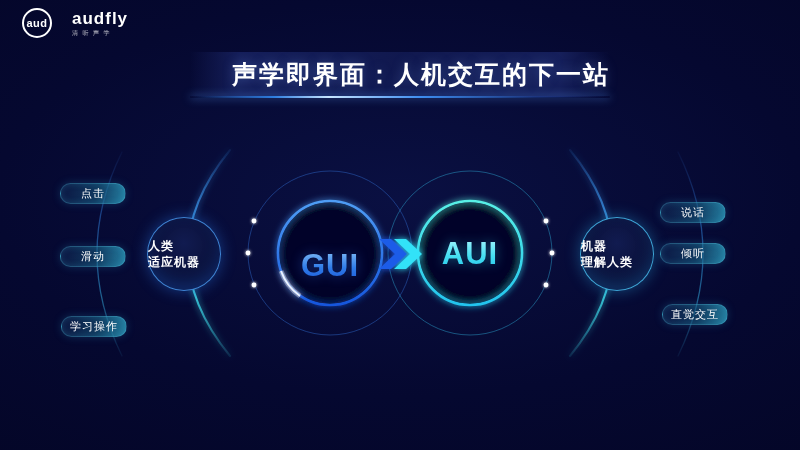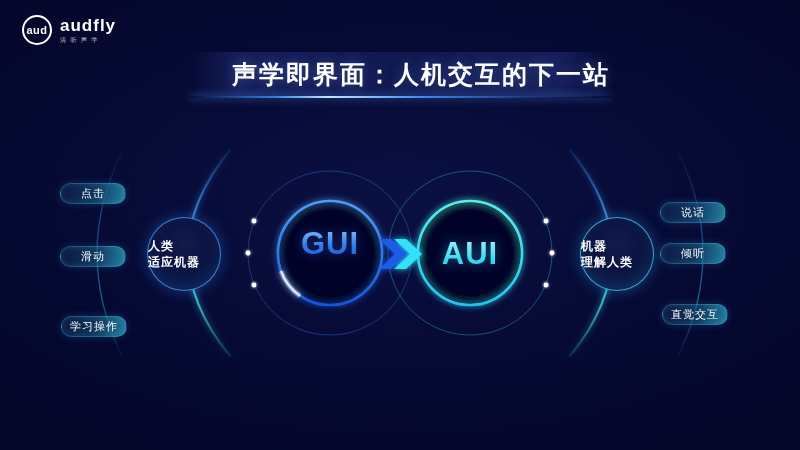--- a/index.html
+++ b/index.html
@@ -4,21 +4,21 @@
 <style>
   html,body{margin:0;padding:0;background:#000;}
   .slide{
     position:relative;width:800px;height:450px;overflow:hidden;
     font-family:"Liberation Sans","DejaVu Sans",sans-serif;
     background:radial-gradient(120% 105% at 50% 44%, #0a1042 0%, #050830 42%, #03041f 100%);
   }
   .diagram{position:absolute;left:0;top:0;z-index:1;}
 
   
-  .logo{position:absolute;left:22px;top:15px;display:flex;align-items:center;gap:8px;z-index:3;}
+  .logo{position:absolute;left:22px;top:8px;display:flex;align-items:center;gap:20px;z-index:3;}
   .logo-mark{width:30px;height:30px;border:2px solid #fff;border-radius:50%;
     display:flex;align-items:center;justify-content:center;color:#fff;font-weight:bold;
     font-size:11px;letter-spacing:.5px;box-sizing:border-box;}
   .logo-name{display:block;color:#fff;font-weight:bold;font-size:17px;letter-spacing:1px;line-height:1;}
   .logo-sub{display:block;color:rgba(255,255,255,.7);font-size:6px;letter-spacing:4.5px;margin-top:3px;line-height:1;}
 
   
   .banner{position:absolute;left:190px;top:52px;width:420px;height:45px;z-index:2;
     display:flex;align-items:center;justify-content:flex-end;
     background:linear-gradient(90deg, rgba(18,26,80,0) 0%, rgba(23,33,94,.92) 12%,
@@ -47,21 +47,21 @@
     border:1px solid rgba(72,152,240,.85);box-sizing:border-box;
     box-shadow:0 0 15px rgba(40,120,230,.45), inset 0 -8px 16px rgba(30,100,220,.28);}
   .hub-left{left:147px;top:217px;}
   .hub-right{left:580px;top:217px;border-color:rgba(70,190,242,.85);
     box-shadow:0 0 15px rgba(40,170,230,.4), inset 0 -8px 16px rgba(30,140,220,.25);}
 
   
   .stage{position:absolute;transform:translate(-50%,-50%);z-index:2;font-weight:bold;
     font-size:31px;letter-spacing:1px;color:transparent;
     -webkit-background-clip:text;background-clip:text;}
-  .gui{left:330px;top:244px;
+  .gui{left:330px;top:266px;
     background-image:linear-gradient(180deg,#8ac4f8 0%, #2f7ce8 55%, #1a55d8 100%);
     filter:drop-shadow(0 0 6px rgba(50,120,240,.45));}
   .aui{left:470px;top:254px;
     background-image:linear-gradient(180deg,#aef6ff 0%, #46e0f2 55%, #22c2ea 100%);
     filter:drop-shadow(0 0 6px rgba(50,220,245,.45));}
 </style>
 </head>
 <body>
 
 <div class="slide">

